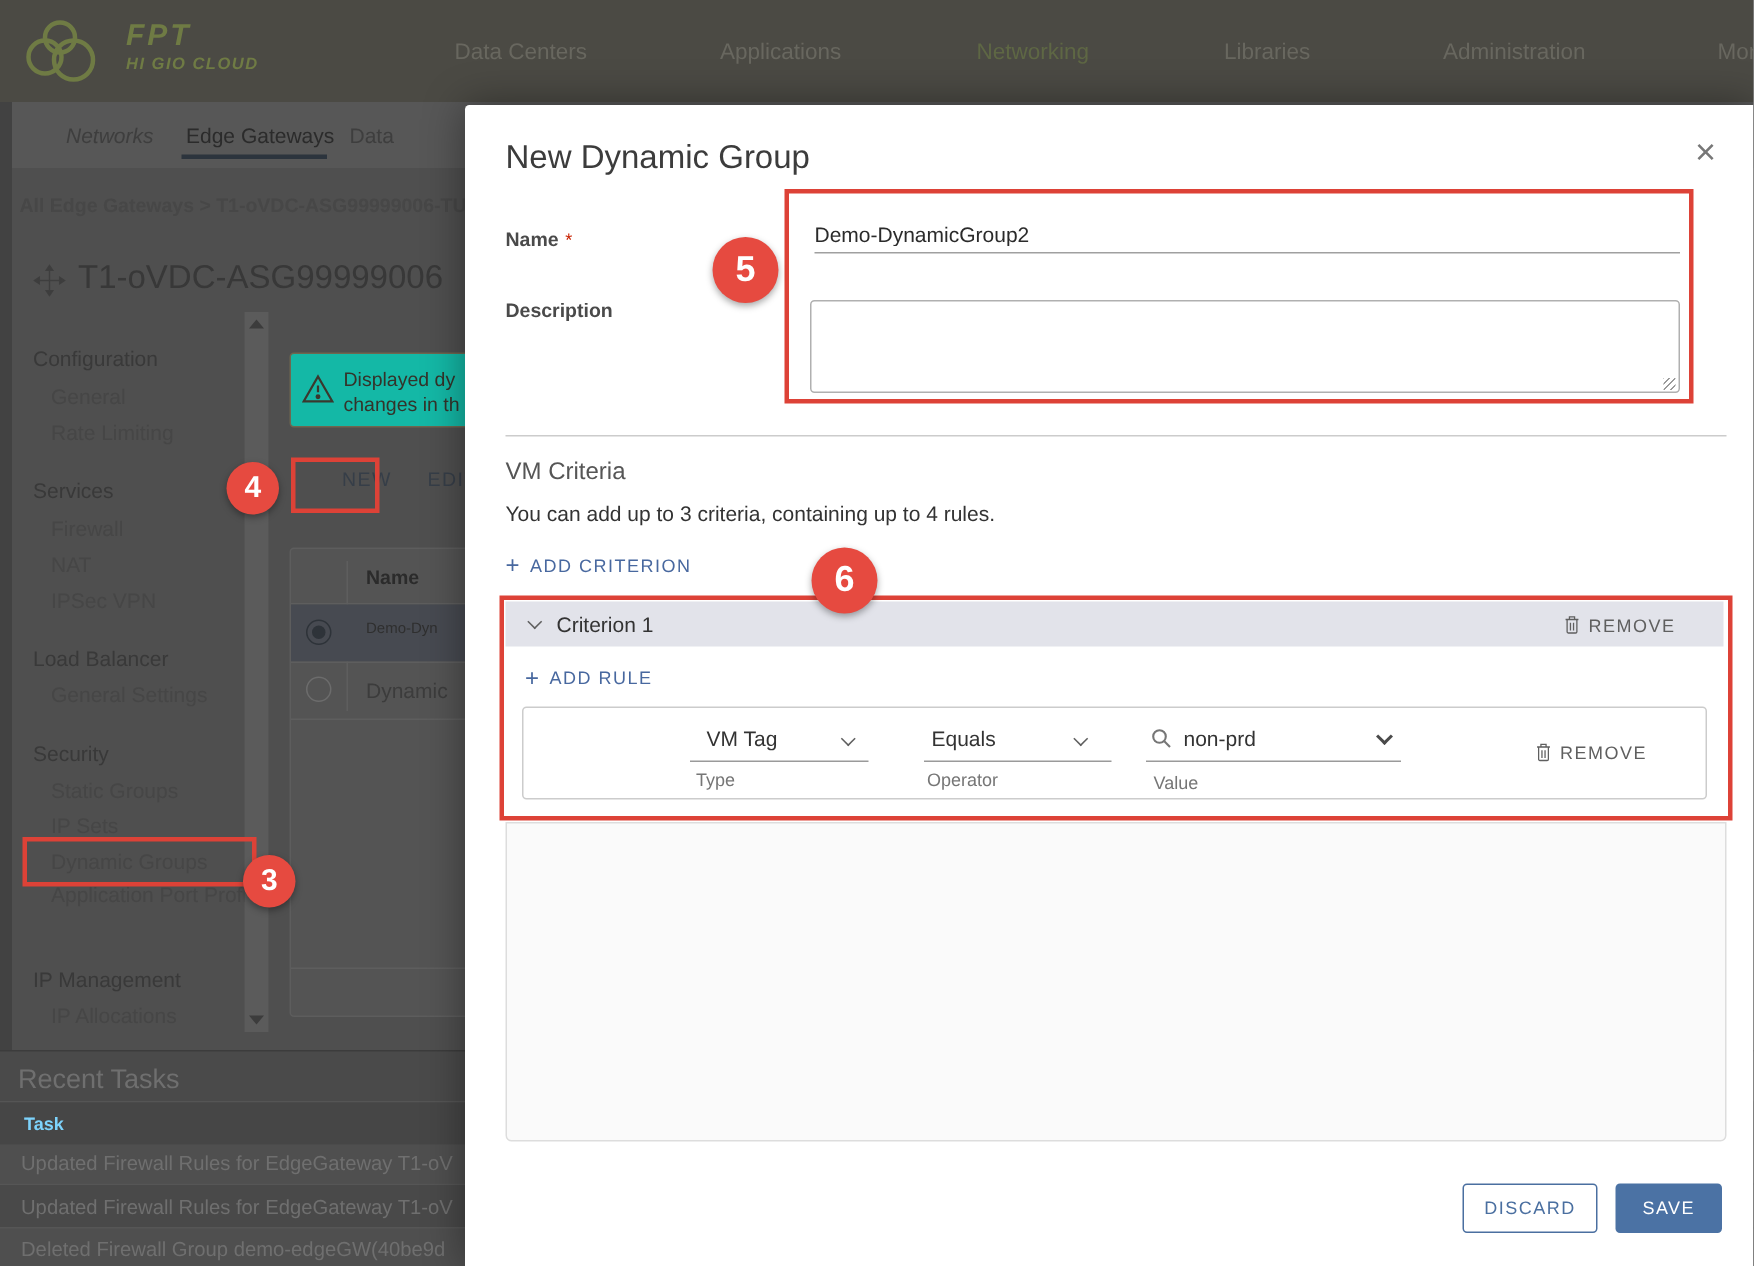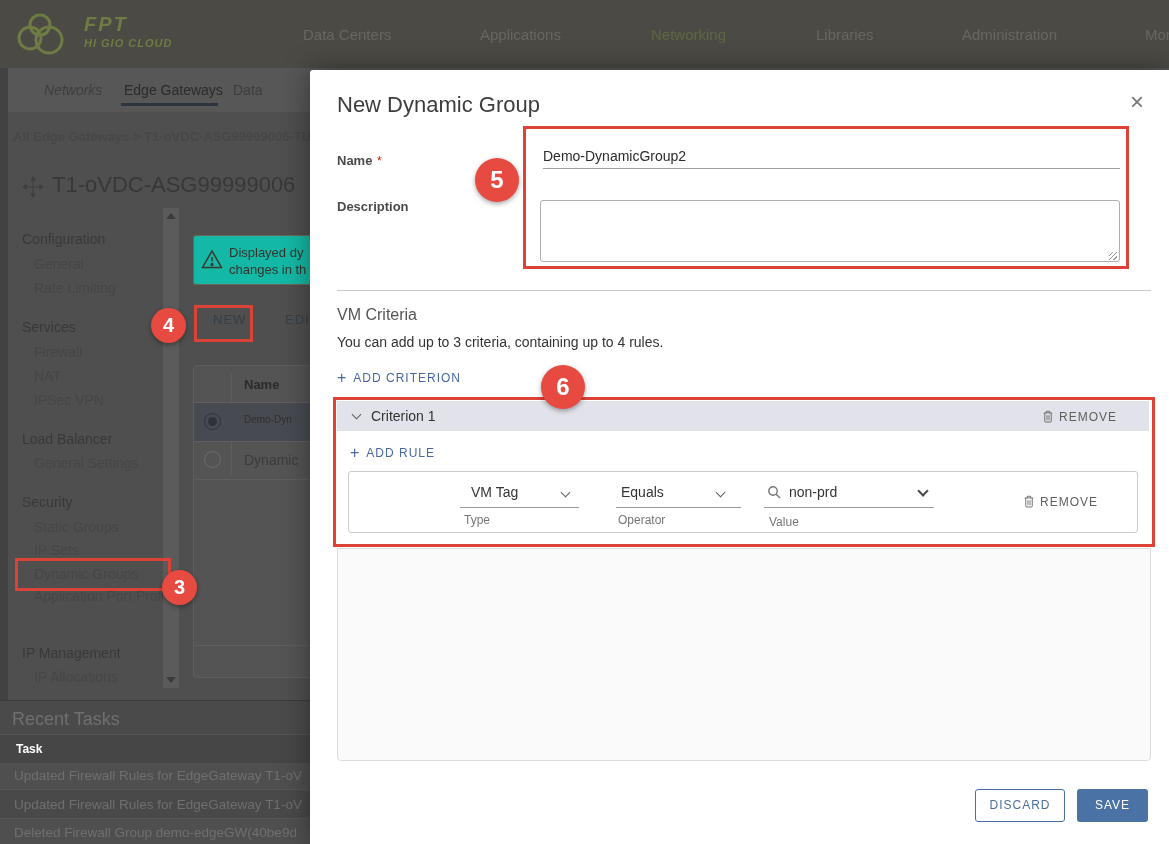--- a/index.html
+++ b/index.html
@@ -137,21 +137,21 @@
       <svg width="22" height="20" viewBox="0 0 22 20" fill="none" stroke="#3a382e" stroke-width="1.5">
         <path d="M11 2 L20.5 18.5 H1.5 Z"></path>
         <line x1="11" y1="8" x2="11" y2="12.5"></line>
         <circle cx="11" cy="15.5" r="0.9" fill="#3a382e"></circle>
       </svg>
     </span>
     <div class="abs alert-line" style="top:9px;">Displayed dy</div>
     <div class="abs alert-line" style="top:26px;">changes in th</div>
   </div>
 
-  <div class="abs bg-btn" style="left:213px;top:312px;">NEW</div>
+  <div class="abs bg-btn" style="left:228px;top:312px;">NEW</div>
   <div class="abs bg-btn" style="left:285px;top:312px;">EDIT</div>
 
   <div class="abs tablecard">
     <div class="v-divider"></div>
     <div class="abs" style="left:50px;top:11px;font-size:13px;font-weight:600;color:#2b2b2b;">Name</div>
     <div class="t-divider" style="top:36px;"></div>
     <div class="abs" style="left:0;top:37px;width:148px;height:38px;background:#474a51;">
       <span class="radio sel" style="left:10px;top:10px;"></span>
       <span class="abs" style="left:50px;top:11px;font-size:10px;color:#2f2f2f;">Demo-Dyn</span>
     </div>
@@ -161,21 +161,21 @@
       <span class="abs" style="left:50px;top:10px;font-size:14px;color:#3c3c3c;">Dynamic</span>
     </div>
     <div class="t-divider" style="top:113px;"></div>
     <div class="t-divider" style="top:279px;"></div>
   </div>
 
   <div class="abs tasks">
     <div class="abs" style="left:12px;top:8px;font-size:18px;color:#6f6f6f;">Recent Tasks</div>
     <div class="t-divider" style="top:33px;background:#555;"></div>
     <div class="abs" style="left:0;top:34px;width:100%;height:28px;background:#464646;">
-      <span class="abs" style="left:16px;top:7px;font-size:12px;font-weight:600;color:#ffffff;">Task</span>
+      <span class="abs" style="left:16px;top:7px;font-size:12px;font-weight:600;color:#7dd3fc;">Task</span>
     </div>
     <div class="task-row" style="top:62px;height:26px;background:#4f4f4f;">
       <span class="abs" style="left:14px;top:5px;">Updated Firewall Rules for EdgeGateway T1-oV</span>
     </div>
     <div class="task-row" style="top:88px;height:29px;background:#494949;border-top:1px solid #565656;">
       <span class="abs" style="left:14px;top:7px;">Updated Firewall Rules for EdgeGateway T1-oV</span>
     </div>
     <div class="task-row" style="top:117px;height:27px;background:#4f4f4f;border-top:1px solid #565656;">
       <span class="abs" style="left:14px;top:6px;">Deleted Firewall Group demo-edgeGW(40be9d</span>
     </div>

